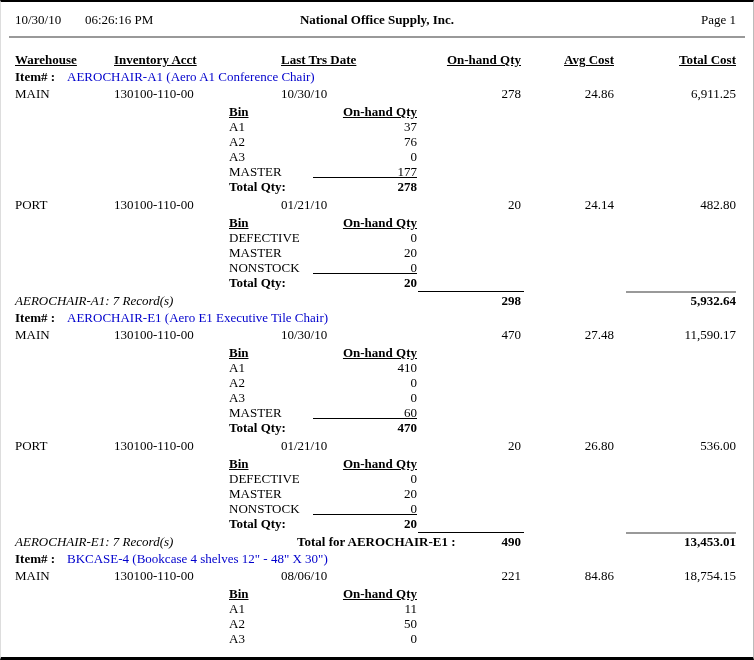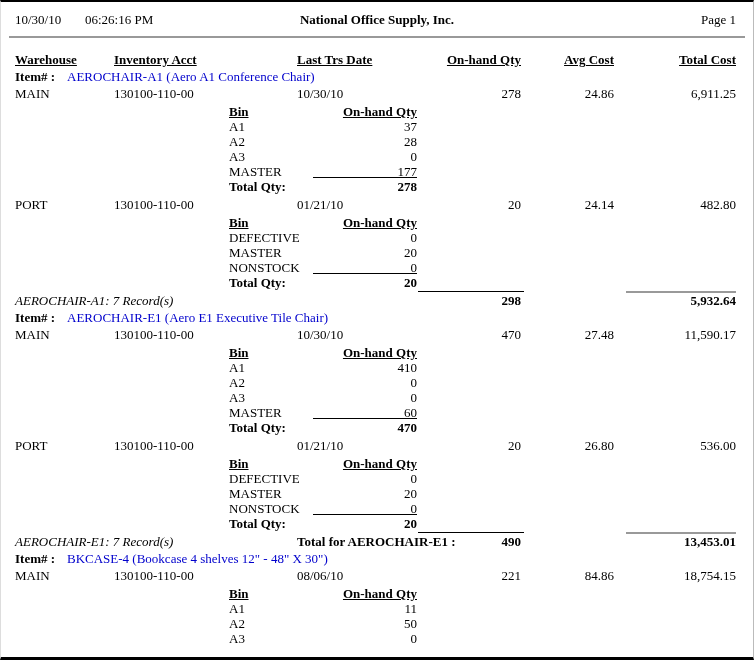--- a/index.html
+++ b/index.html
@@ -27,21 +27,21 @@
   .hdr-time { position:absolute; left:84px; }
   .hdr-company { position:absolute; left:0; right:0; text-align:center; font-weight:bold; }
   .hdr-page { position:absolute; right:17px; }
   .hdr-row2 { position:relative; height:26px; }
   .hdr-printedby { position:absolute; left:14px; top:2px; }
   .hdr-title { position:absolute; left:0; right:0; top:1px; text-align:center; font-weight:bold; font-size:17px; }
   .hdr-rule { margin:4px 8px 0 8px; border-top:2px solid var(--rule-gray,#999); height:0; }
   
   .c-wh    { position:absolute; left:14px; }
   .c-acct  { position:absolute; left:113px; }
-  .c-date  { position:absolute; left:296px; }
+  .c-date  { position:absolute; left:280px; }
   .c-qty   { position:absolute; right:232px; }
   .c-avg   { position:absolute; right:139px; }
   .c-total { position:absolute; right:17px;text-align:right; }
   .c-itemlabel { position:absolute; left:14px; font-weight:bold; }
   .c-itemname  { position:absolute; left:66px; color:var(--item-link,#0000cc); }
   
   .b-name { position:absolute; left:228px; }
   .b-qty  { position:absolute; right:336px; }
   .bin-rule { position:absolute; right:336px; width:104px; top:-2px; border-top:1px solid #000; height:0; }
   
@@ -89,21 +89,21 @@
   <div class="row mt3">
     <span class="b-name bold u">Bin</span>
     <span class="b-qty bold u">On-hand Qty</span>
   </div>
   <div class="row">
     <span class="b-name">A1</span>
     <span class="b-qty">37</span>
   </div>
   <div class="row">
     <span class="b-name">A2</span>
-    <span class="b-qty">28</span>
+    <span class="b-qty">76</span>
   </div>
   <div class="row">
     <span class="b-name">A3</span>
     <span class="b-qty">0</span>
   </div>
   <div class="row">
     <span class="b-name">MASTER</span>
     <span class="b-qty">177</span>
   </div>
   <div class="row">

